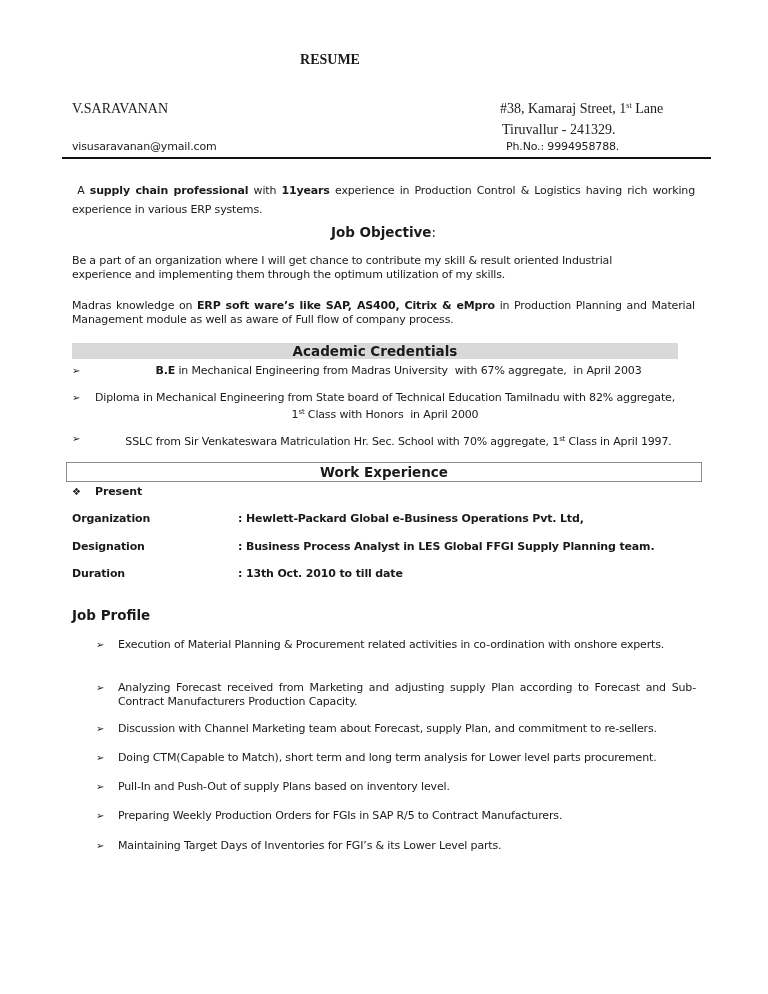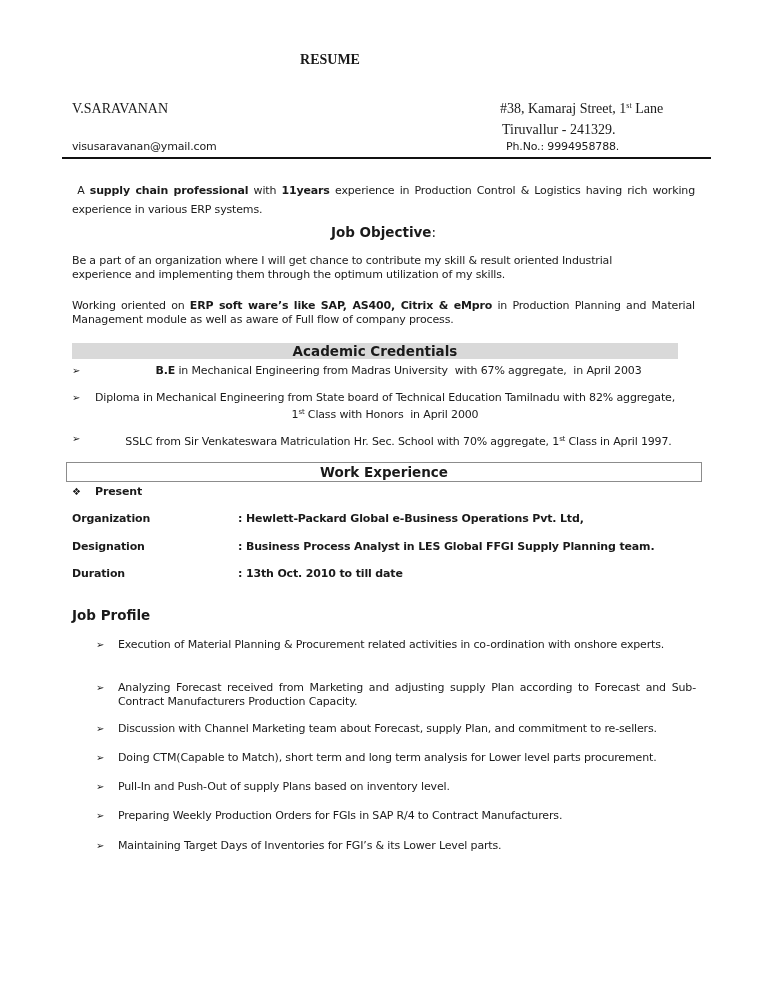--- a/index.html
+++ b/index.html
@@ -53,21 +53,21 @@
 
 <div class="abs summary sans justify">
   <span style="white-space:pre"> A </span><span class="b">supply chain professional</span><span style="white-space:pre"> with </span><span class="b">11years</span><span> experience in Production Control &amp; Logistics having rich working experience in various ERP systems.</span>
 </div>
 
 <div class="abs job-obj">
   <span>Job Objective</span><span class="colon">:</span>
 </div>
 <div class="abs obj1 sans" style="width:600px;">Be a part of an organization where I will get chance to contribute my skill &amp; result oriented Industrial experience and implementing them through the optimum utilization of my skills.</div>
 <div class="abs obj2 sans justify">
-  <span>Working oriented on </span><span class="b">ERP soft ware’s like SAP, AS400, Citrix &amp; eMpro</span><span> in Production Planning and Material Management module as well as aware of Full flow of company process.</span>
+  <span>Madras knowledge on </span><span class="b">ERP soft ware’s like SAP, AS400, Citrix &amp; eMpro</span><span> in Production Planning and Material Management module as well as aware of Full flow of company process.</span>
 </div>
 
 <div class="abs bar">Academic Credentials</div>
 
 <div class="abs li sans" style="top:364px;">
   <span class="bullet-col">➢</span>
   <span class="text"><span class="b">B.E</span><span style="white-space:pre"> in Mechanical Engineering from Madras University  with 67% aggregate,  in April 2003</span></span>
 </div>
 <div class="abs li sans" style="top:391px;">
   <span class="bullet-col">➢</span>
@@ -107,18 +107,18 @@
 <div class="abs jp sans" style="top:751px;">
   <span class="bullet-col">➢</span>
   <span class="text">Doing CTM(Capable to Match), short term and long term analysis for Lower level parts procurement.</span>
 </div>
 <div class="abs jp sans" style="top:780px;">
   <span class="bullet-col">➢</span>
   <span class="text">Pull-In and Push-Out of supply Plans based on inventory level.</span>
 </div>
 <div class="abs jp sans" style="top:809px;">
   <span class="bullet-col">➢</span>
-  <span class="text">Preparing Weekly Production Orders for FGIs in SAP R/4 to Contract Manufacturers.</span>
+  <span class="text">Preparing Weekly Production Orders for FGIs in SAP R/5 to Contract Manufacturers.</span>
 </div>
 <div class="abs jp sans" style="top:839px;">
   <span class="bullet-col">➢</span>
   <span class="text">Maintaining Target Days of Inventories for FGI’s &amp; its Lower Level parts.</span>
 </div>
 
 </body></html>

